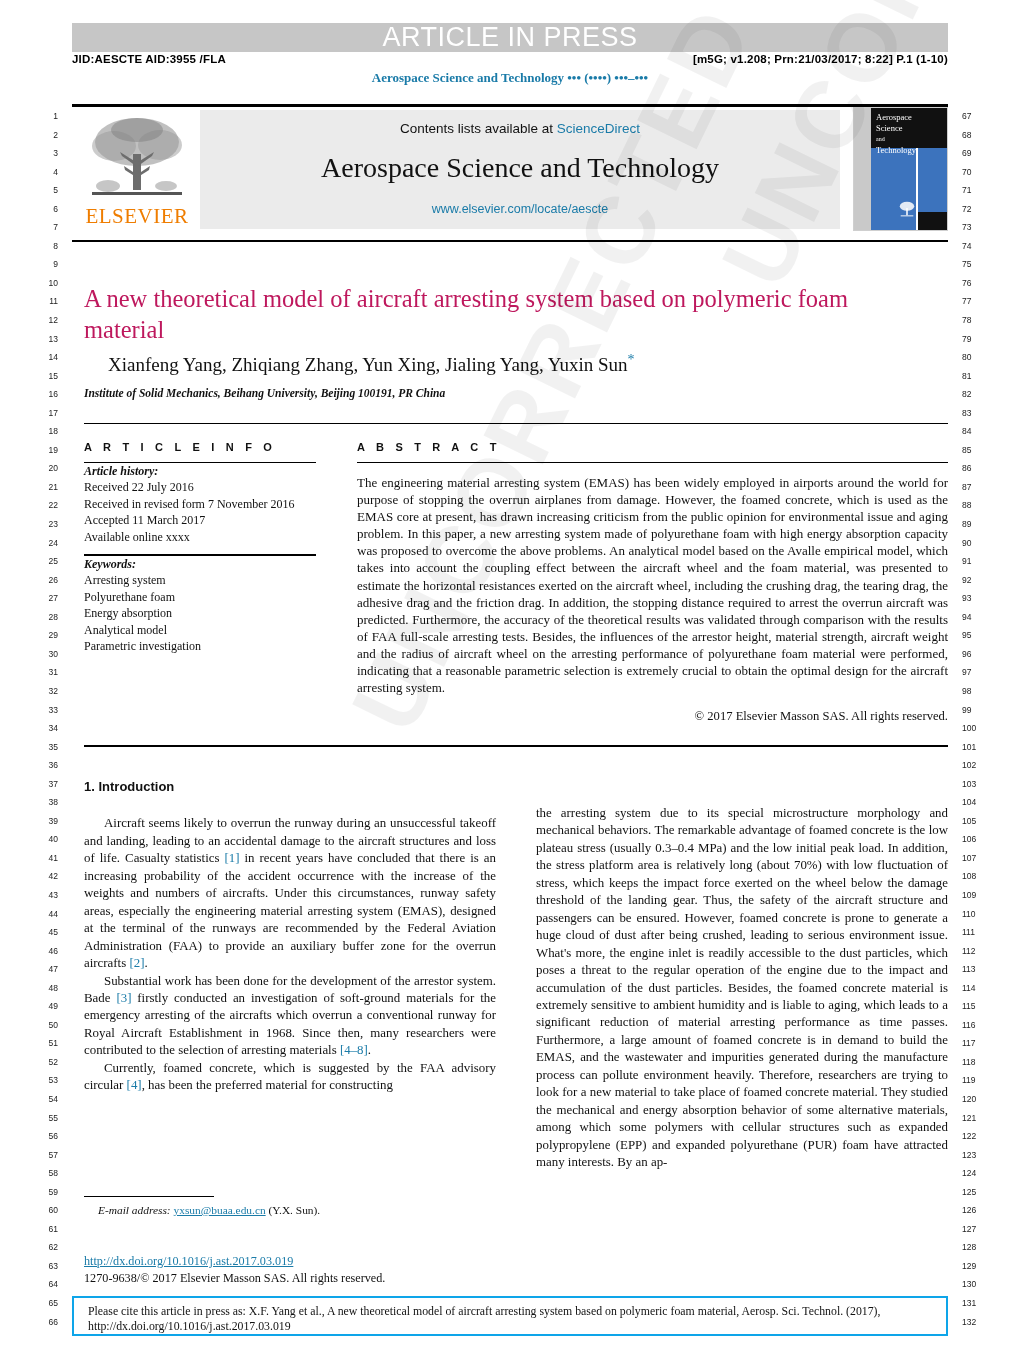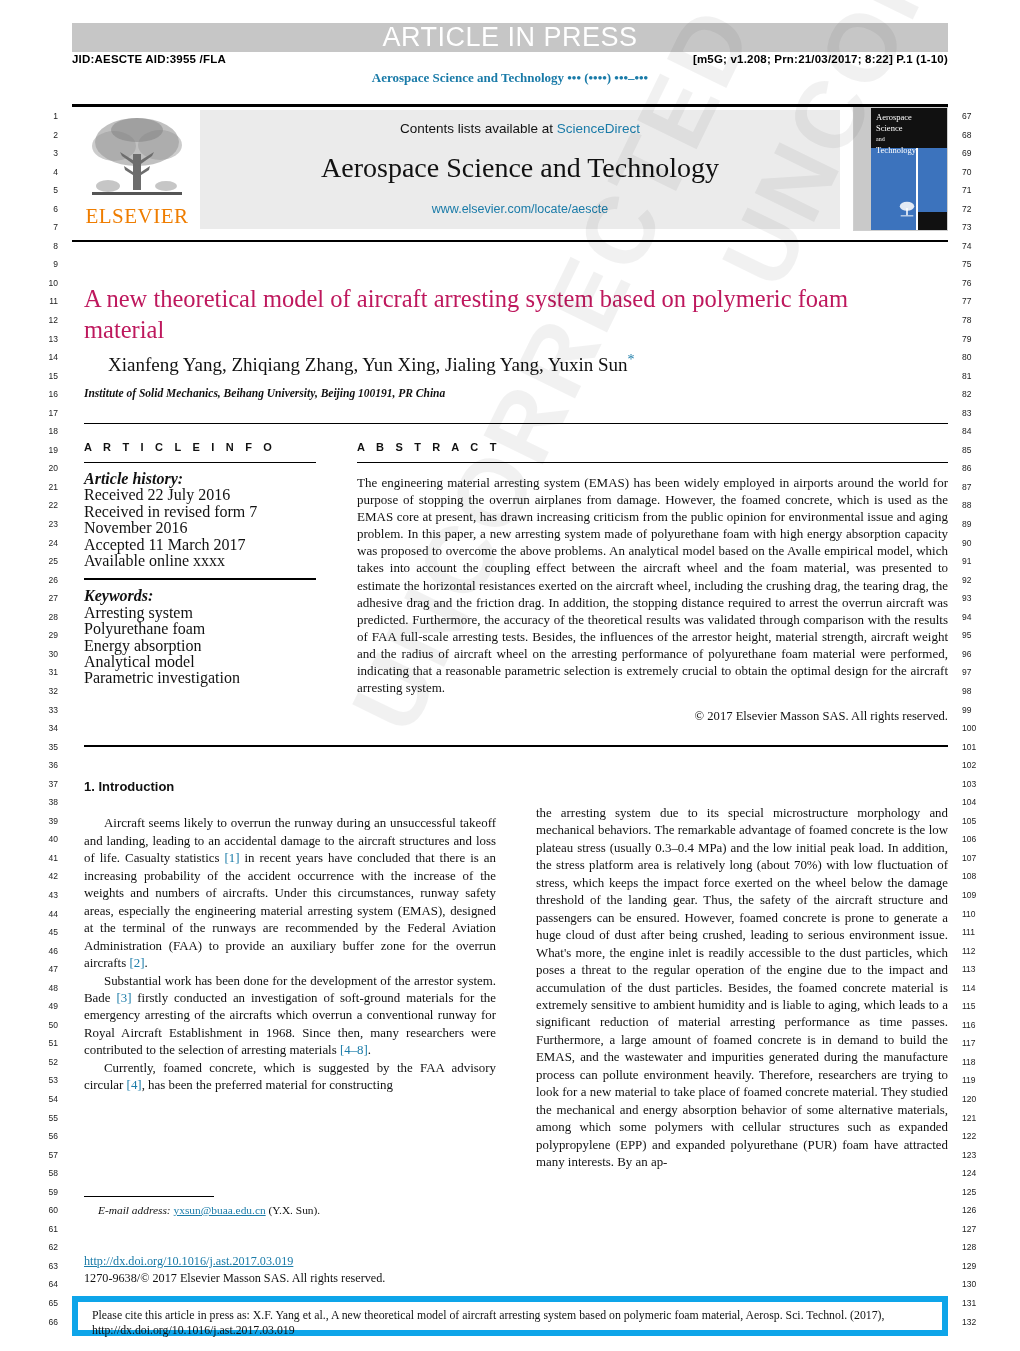--- a/index.html
+++ b/index.html
@@ -174,21 +174,21 @@
   .col-info { position: absolute; left: 84px; top: 441px; width: 232px; }
   .col-abs  { position: absolute; left: 357px; top: 441px; width: 591px; }
 
   .sechead {
     font-family: "Liberation Sans", sans-serif;
     font-size: 11px; font-weight: bold; letter-spacing: 4.2px; color: #111;
   }
   .rule-thin { height: 1px; background: #000; margin-top: 9px; }
   .rule-thick { height: 2px; background: #000; margin-top: 9px; }
 
-  .info-block { margin-top: 8px; font-family: "Liberation Serif", serif; font-size: 16px; line-height: 16.4px; color: #111; }
+  .info-block { margin-top: 0; font-family: "Liberation Serif", serif; font-size: 12px; line-height: 16.4px; color: #111; }
   .info-block .lbl { font-style: italic; font-weight: bold; }
 
   .abs-text {
     margin-top: 11px;
     font-family: "Liberation Serif", serif;
     font-size: 13px; line-height: 17.1px; text-align: justify; color: #111;
   }
   .copyright {
     margin-top: 13px; text-align: right;
     font-family: "Liberation Serif", serif; font-size: 12.6px; color: #111;
@@ -225,21 +225,21 @@
   .doi-block {
     position: absolute; left: 84px; top: 1253px; width: 440px;
     font-family: "Liberation Serif", serif; font-size: 12.2px; line-height: 16.5px; color: #111;
   }
   .doi-link { color: #1a7ba8; text-decoration: underline; display: block; }
 
   
   .citebox {
     position: absolute; left: 72px; top: 1296px;
     width: 876px; height: 40px;
-    border: 6px solid #0ea5e9;
+    border: 2px solid #0ea5e9;
     padding: 6px 14px;
     font-family: "Liberation Serif", serif;
     font-size: 11.8px; line-height: 15.2px; color: #111;
   }
 </style>
 </head>
 <body>
 
 <div class="page">
 

